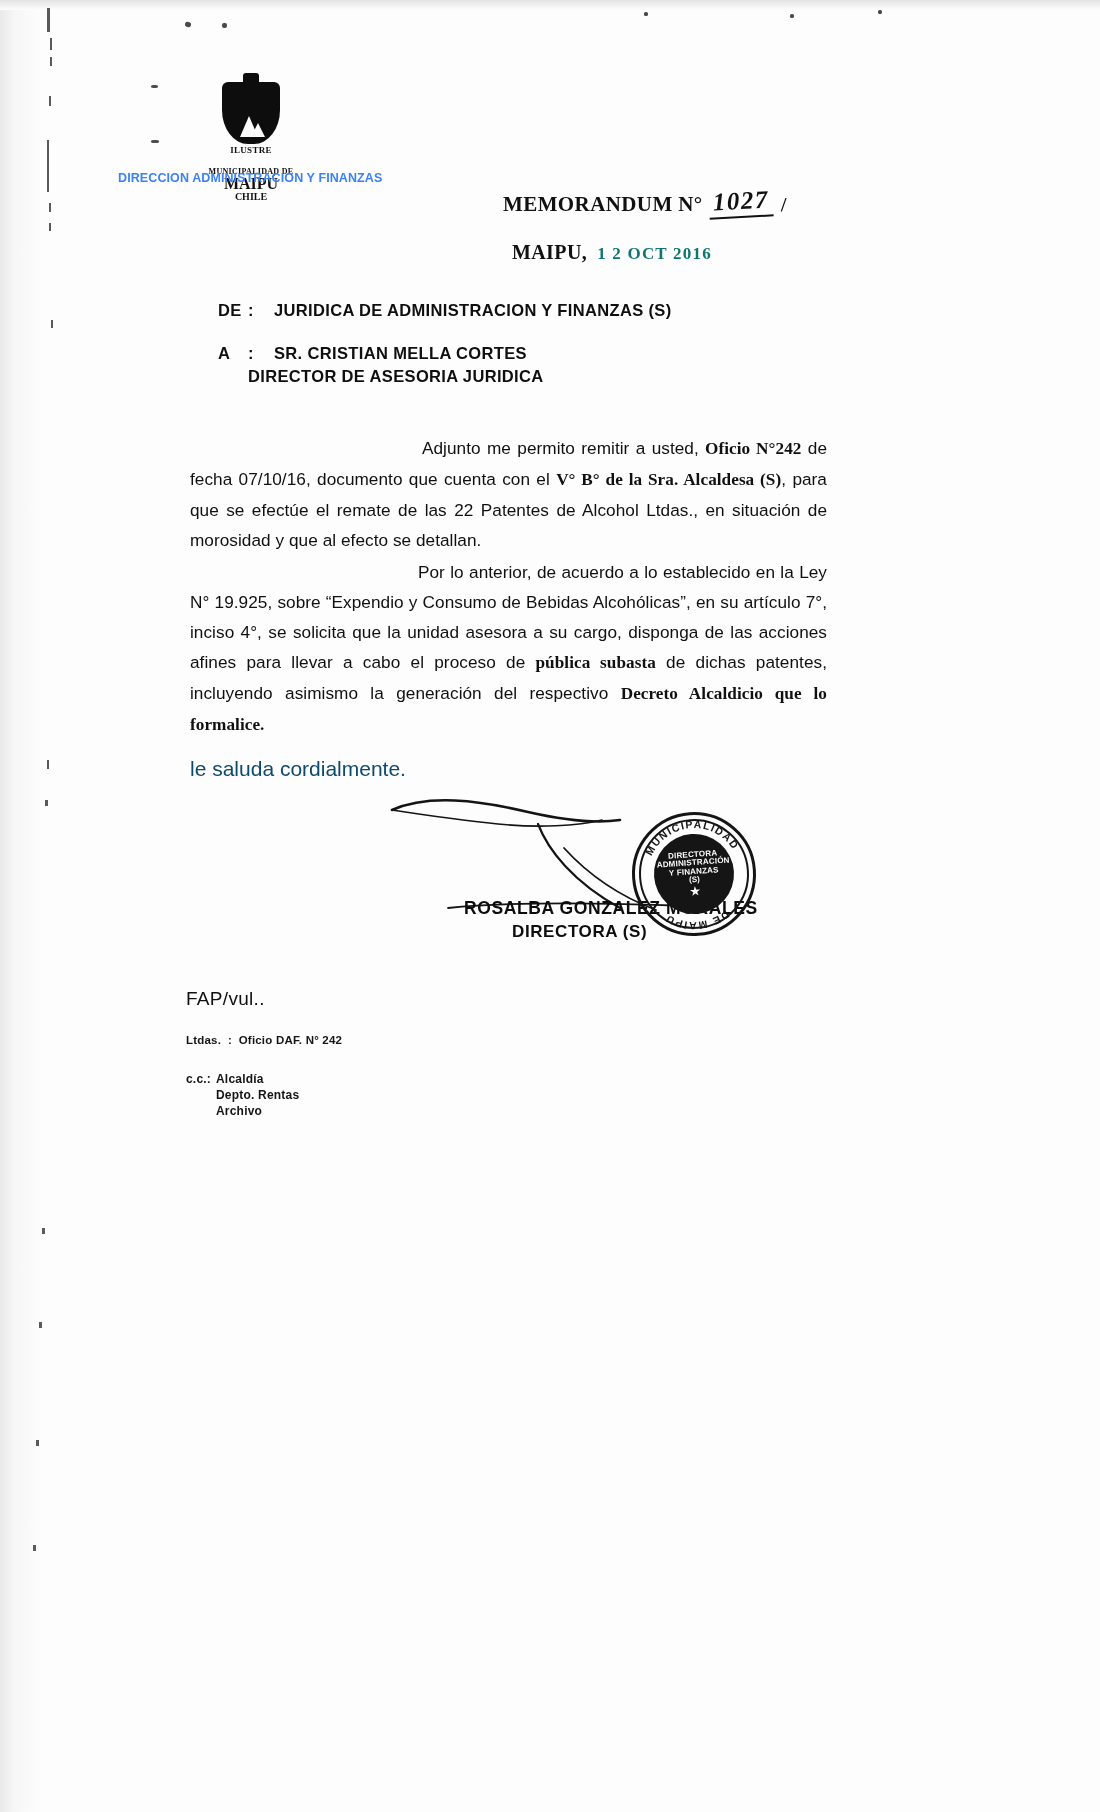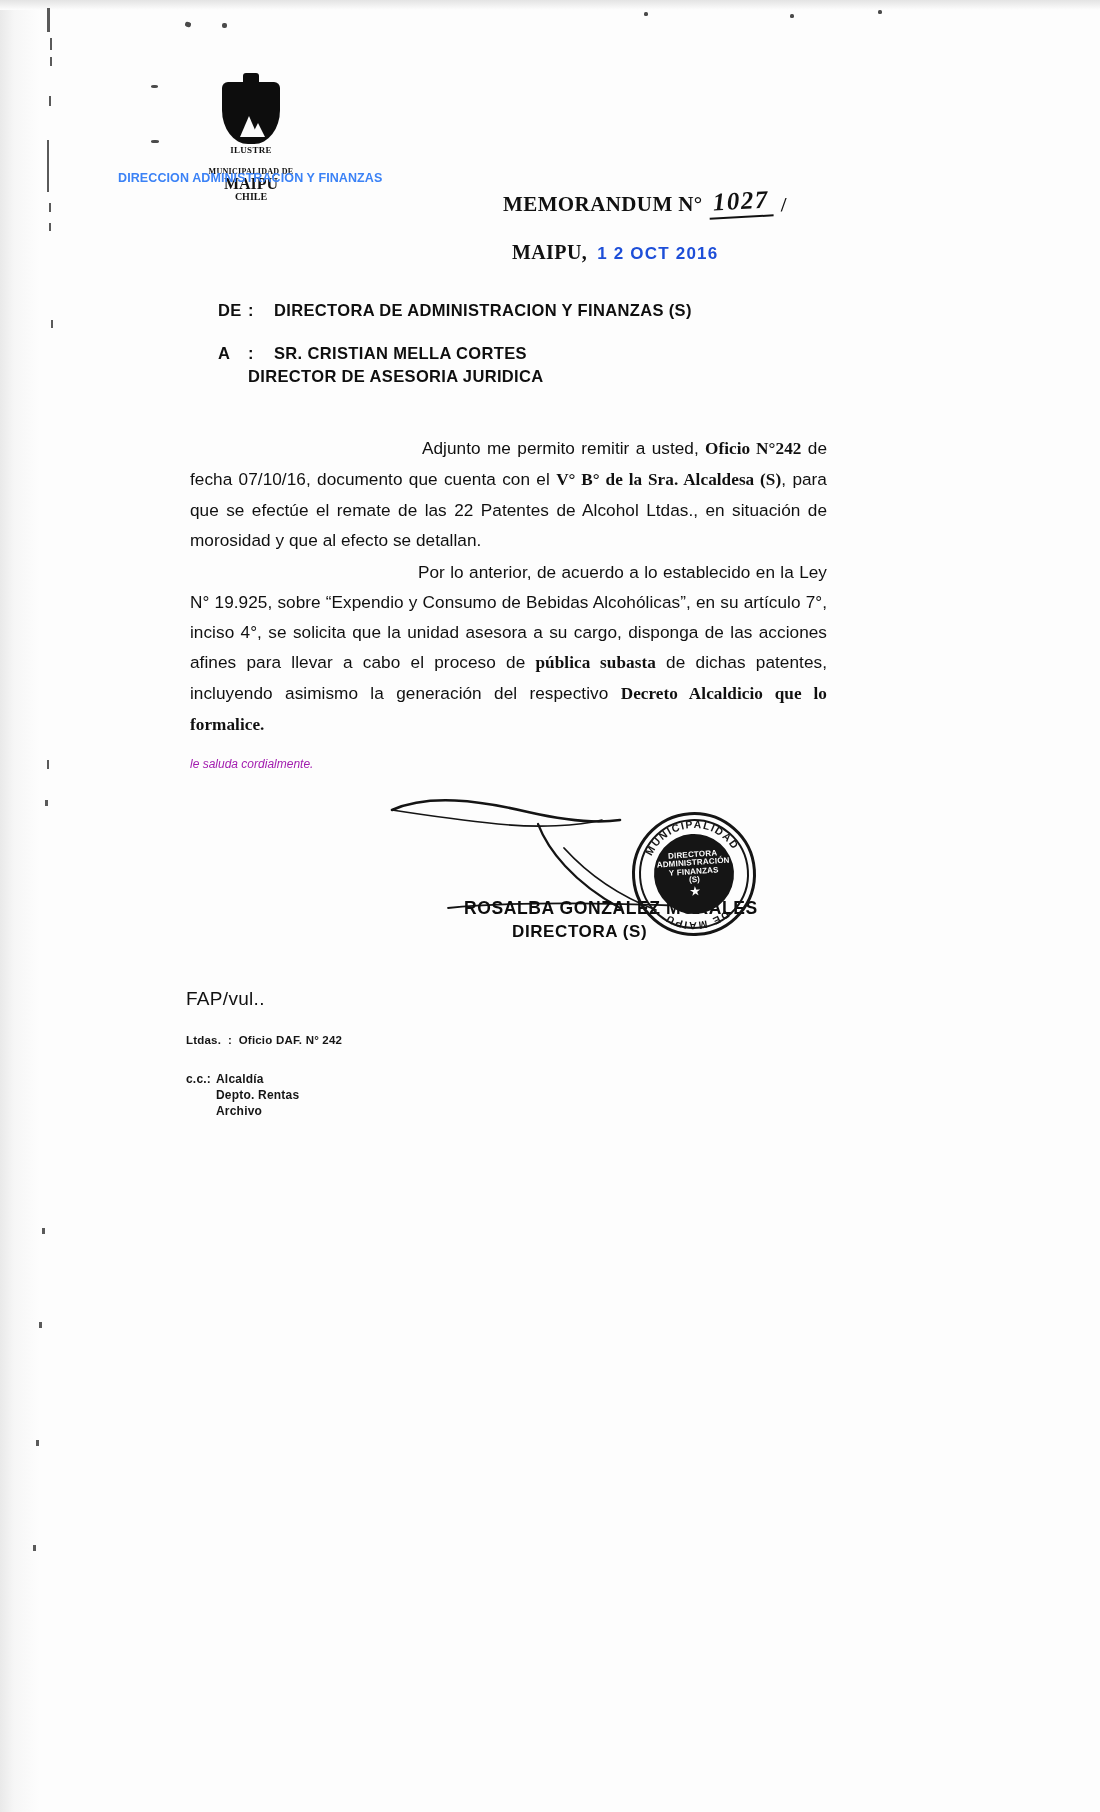--- a/index.html
+++ b/index.html
@@ -164,26 +164,26 @@
     top: 241px;
     white-space: nowrap;
   }
   .place-date .city {
     font-family: "Liberation Serif", serif;
     font-weight: bold;
     font-size: 20px;
     letter-spacing: 0.4px;
   }
   .place-date .stamp {
-    font-family: Liberation Sans, sans-serif;
+    font-family: Liberation Serif, serif;
     font-weight: bold;
     font-size: 17px;
     letter-spacing: 1.2px;
     margin-left: 10px;
-    color: #1d4ed8;
+    color: #0f766e;
   }
 
   
   .addr {
     position: absolute;
     left: 218px;
     font-size: 16.5px;
     font-weight: bold;
     letter-spacing: 0.35px;
     color: #0f0f0f;
@@ -212,23 +212,22 @@
   .ind3 { display: inline-block; width: 390px; }
 
   #para1 { top: 433px; }
   #para2 { top: 557px; }
   #para3 { top: 730px; }
 
   .closing-left {
     position: absolute;
     left: 190px;
     top: 757px;
-    font-size: 12px;
-    color: #a21caf;
-    font-style: italic;
+    font-size: 21px;
+    color: #0c4a6e;
   }
 
   
   .sig-scribble {
     position: absolute;
     left: 388px;
     top: 790px;
     width: 330px;
     height: 140px;
   }
@@ -385,21 +384,21 @@
 
   <div class="memo-no">
     <span>MEMORANDUM N°</span><span class="memo-hand">1027</span><span class="memo-slash">/</span>
   </div>
 
   <div class="place-date">
     <span class="city">MAIPU,</span><span class="stamp">1 2 OCT 2016</span>
   </div>
 
   <div class="addr" id="de-row">
-    <span class="lbl">DE</span><span class="colon">:</span><span>DIRECTORA DE ADMINISTRACION Y FINANZAS (S)</span>
+    <span class="lbl">DE</span><span class="colon">:</span><span>JURIDICA DE ADMINISTRACION Y FINANZAS (S)</span>
   </div>
   <div class="addr" id="a-row">
     <span class="lbl">A</span><span class="colon">:</span><span>SR. CRISTIAN MELLA CORTES</span>
   </div>
   <div class="addr" id="a-row-2">DIRECTOR DE ASESORIA JURIDICA</div>
 
   <div class="body-block" id="para1">
     <span class="ind"></span><span>Adjunto me permito remitir a usted, </span><b>Oficio N°242</b><span> de fecha 07/10/16, documento que cuenta con el </span><b>V° B° de la Sra. Alcaldesa (S)</b><span>, para que se efectúe el remate de las 22 Patentes de Alcohol Ltdas., en situación de morosidad y que al efecto se detallan.</span>
   </div>
 

